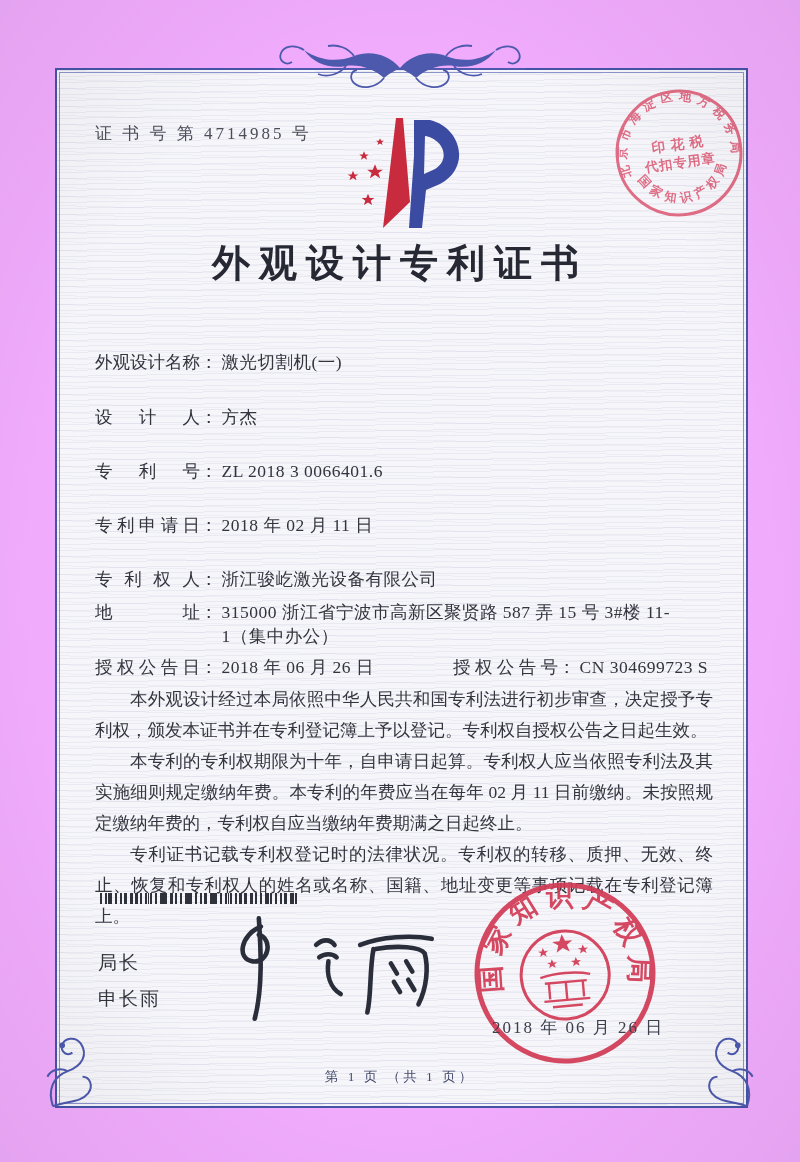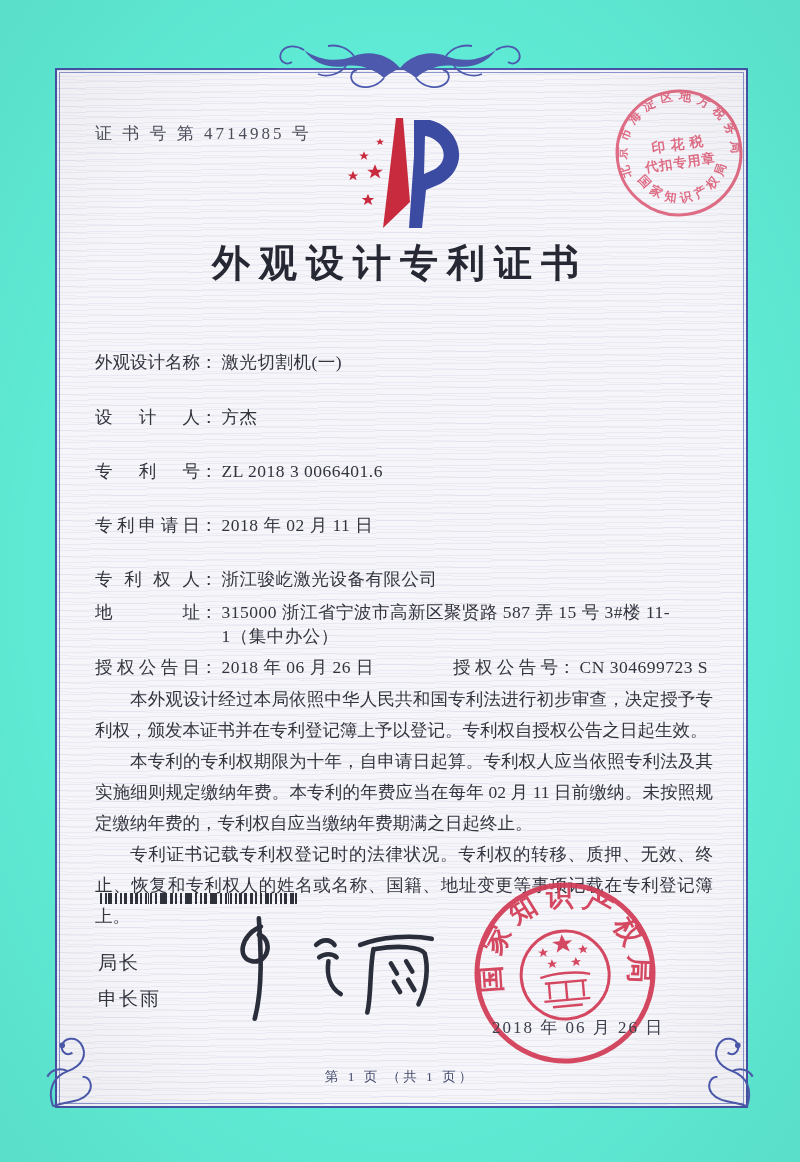--- a/index.html
+++ b/index.html
@@ -1,16 +1,16 @@
 <!DOCTYPE html>
 <html><head>
 <meta charset="utf-8">
 <style>
   html,body{margin:0;padding:0;background:#e6e6e9;}
-  .page{position:relative;width:800px;height:1162px;background:#5eead4;overflow:hidden;
+  .page{position:relative;width:800px;height:1162px;background:#f0abfc;overflow:hidden;
         font-family:"Liberation Serif","DejaVu Serif",serif;color:#32343e;}
   .page::after{content:"";position:absolute;inset:0;pointer-events:none;
         background:radial-gradient(ellipse at center,rgba(0,0,0,0) 65%,rgba(0,0,0,.05) 100%);}
   
   .frame{position:absolute;left:55px;top:68px;width:689px;height:1036px;
         border:2px solid #4553a6;background-color:#f6f5f9;
         background-image:repeating-linear-gradient(179deg,rgba(125,131,183,.10) 0 1px,rgba(0,0,0,0) 1px 6px),
                          repeating-linear-gradient(181.5deg,rgba(125,131,183,.07) 0 1px,rgba(0,0,0,0) 1px 9px);}
   .frame::after{content:"";position:absolute;inset:2px;border:1px solid #8a93cc;}
   .orn-top{position:absolute;left:275px;top:42px;width:250px;height:54px;}

